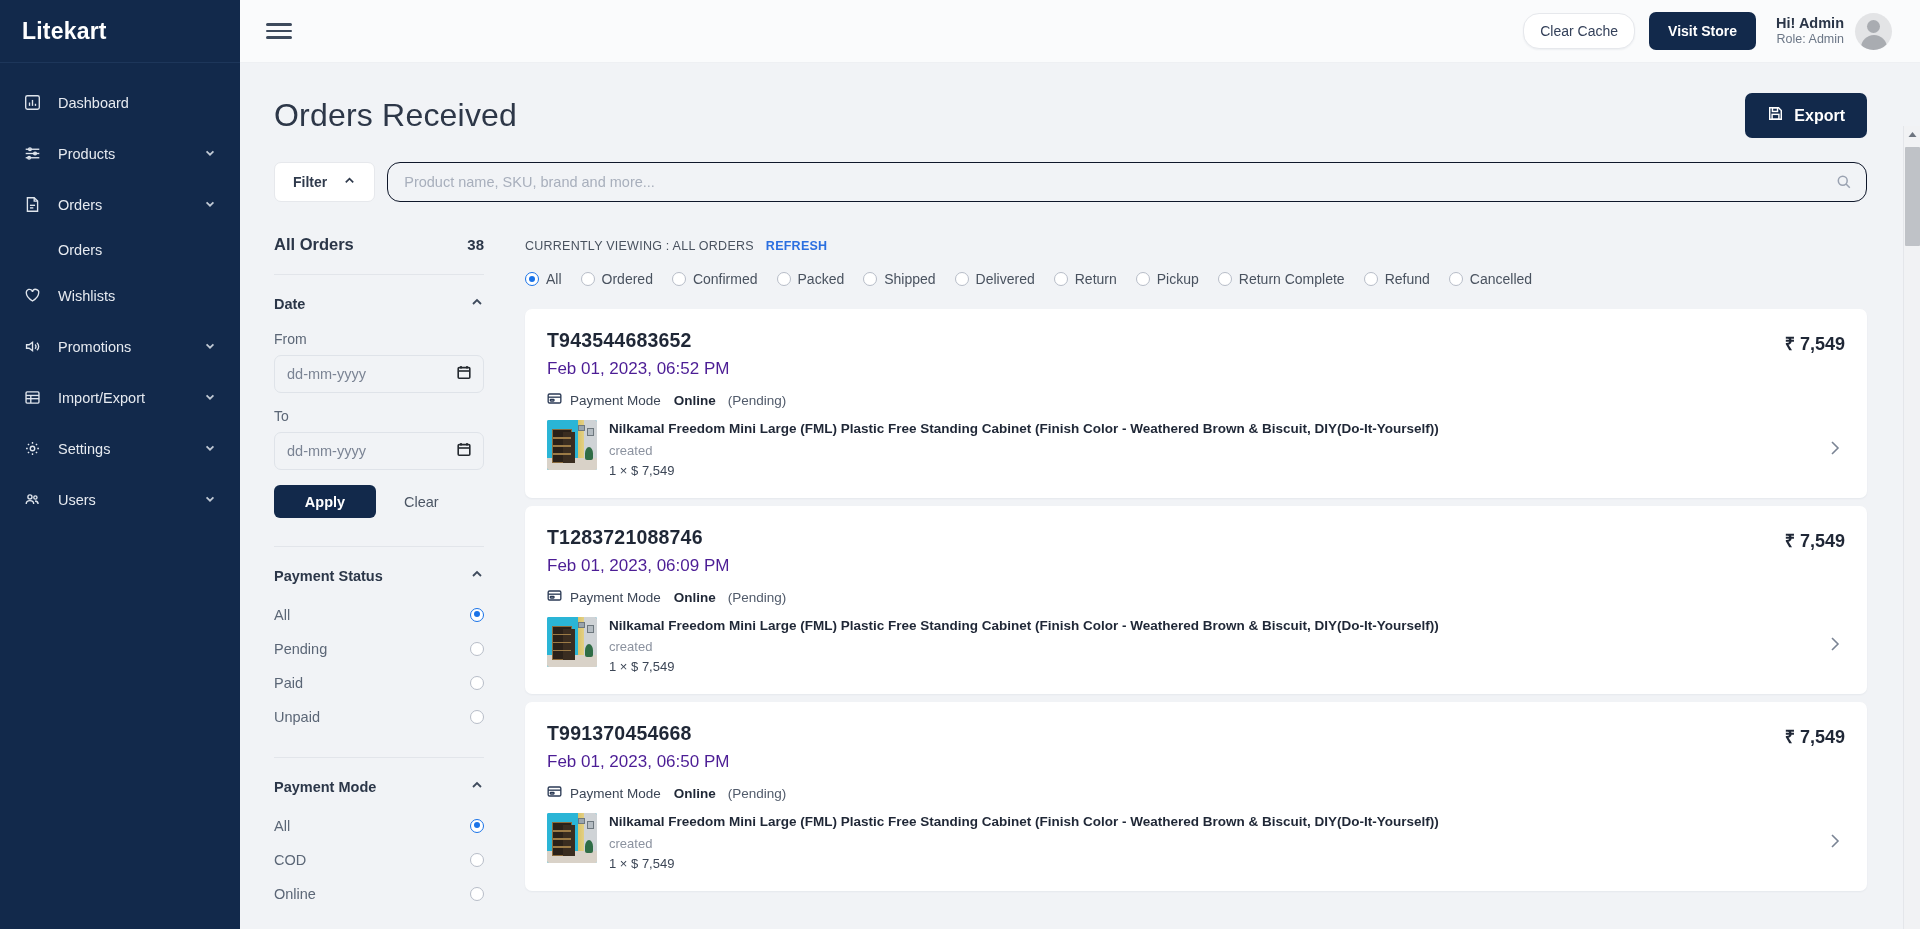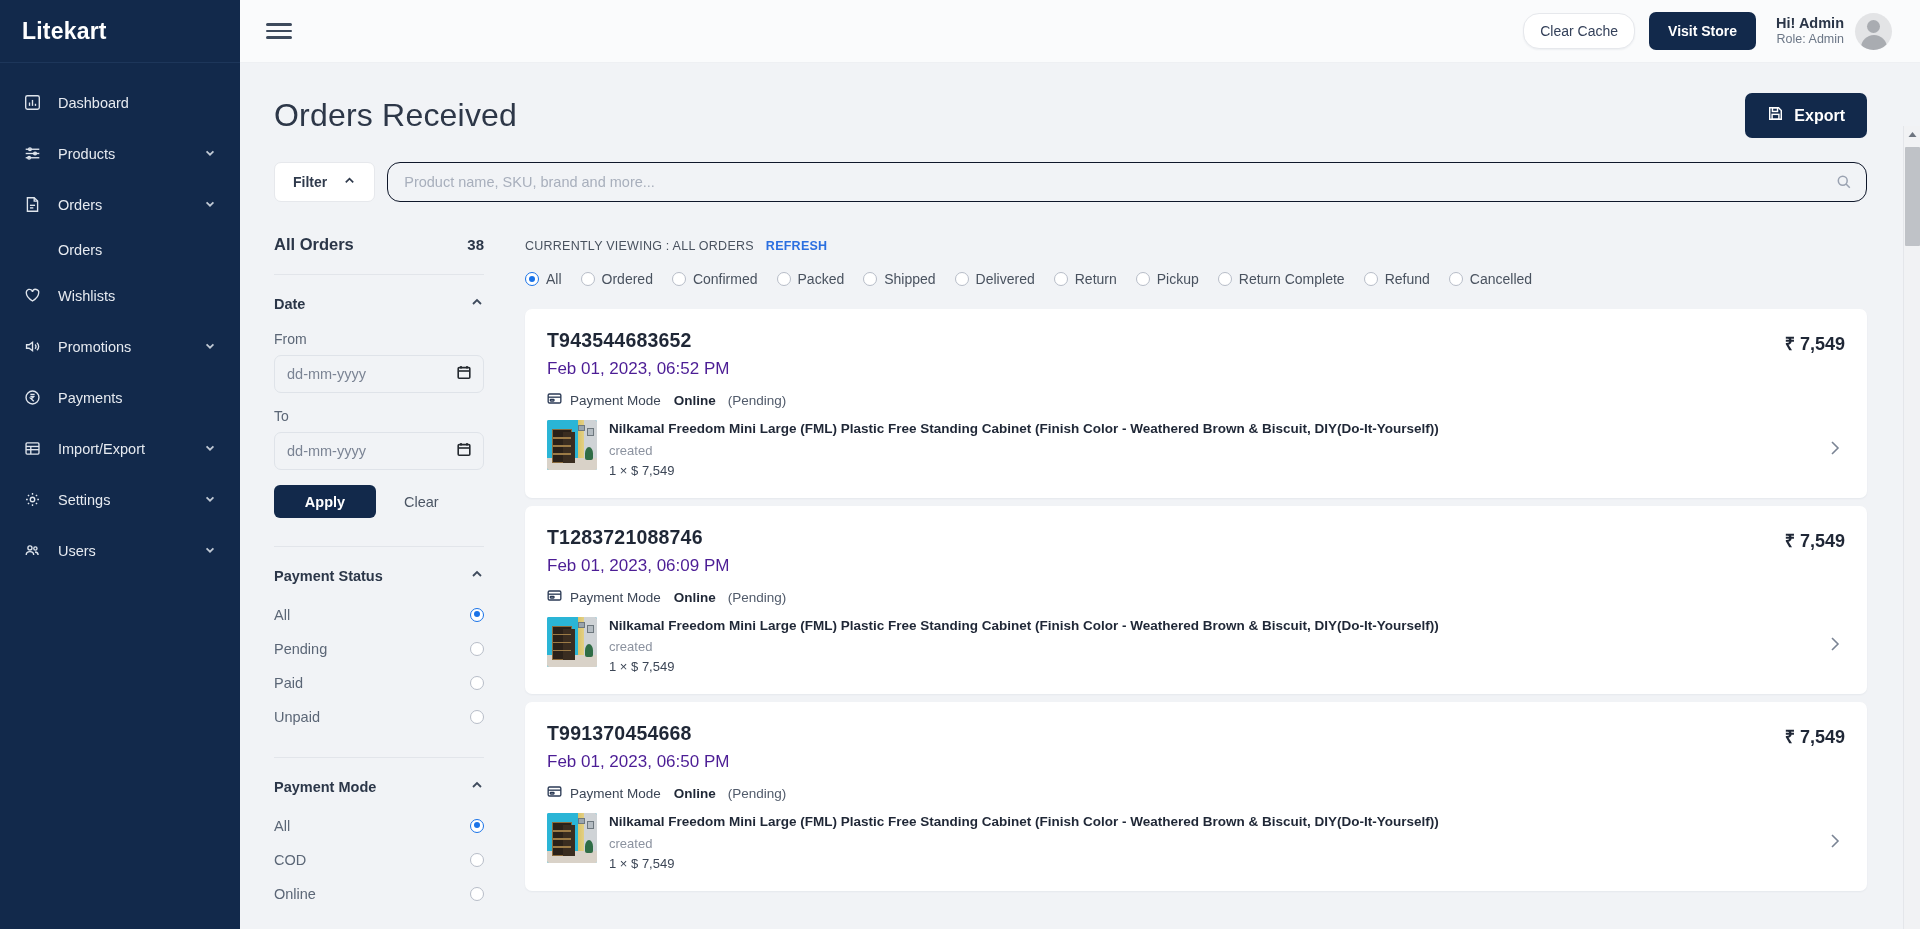--- a/index.html
+++ b/index.html
@@ -320,29 +320,20 @@
             </svg>
         </span>
         <span class="nav-label">Promotions</span>
         <span class="chev">
           <svg width="12" height="12" viewBox="0 0 14 14">
               <polyline points="3,5 7,9 11,5"></polyline>
             </svg>
         </span>
       </div>
 
-      <div class="nav-item">
-        <span class="nav-ico">
-          <svg width="17" height="17" viewBox="0 0 20 20">
-              <circle cx="10" cy="10" r="7.6"></circle>
-              <path d="M7.5 6.3h5M7.5 8.6h5M11 8.6c0 1.6-1.2 2.3-3.2 2.3l3.7 3.4"></path>
-            </svg>
-        </span>
-        <span class="nav-label">Payments</span>
-      </div>
 
       <div class="nav-item">
         <span class="nav-ico">
           <svg width="17" height="17" viewBox="0 0 20 20">
               <rect x="2.4" y="3.4" width="15.2" height="13.2" rx="1.2"></rect>
               <line x1="2.4" y1="7.6" x2="17.6" y2="7.6"></line>
               <line x1="2.4" y1="11.4" x2="17.6" y2="11.4"></line>
               <line x1="8" y1="7.6" x2="8" y2="16.6"></line>
             </svg>
         </span>

